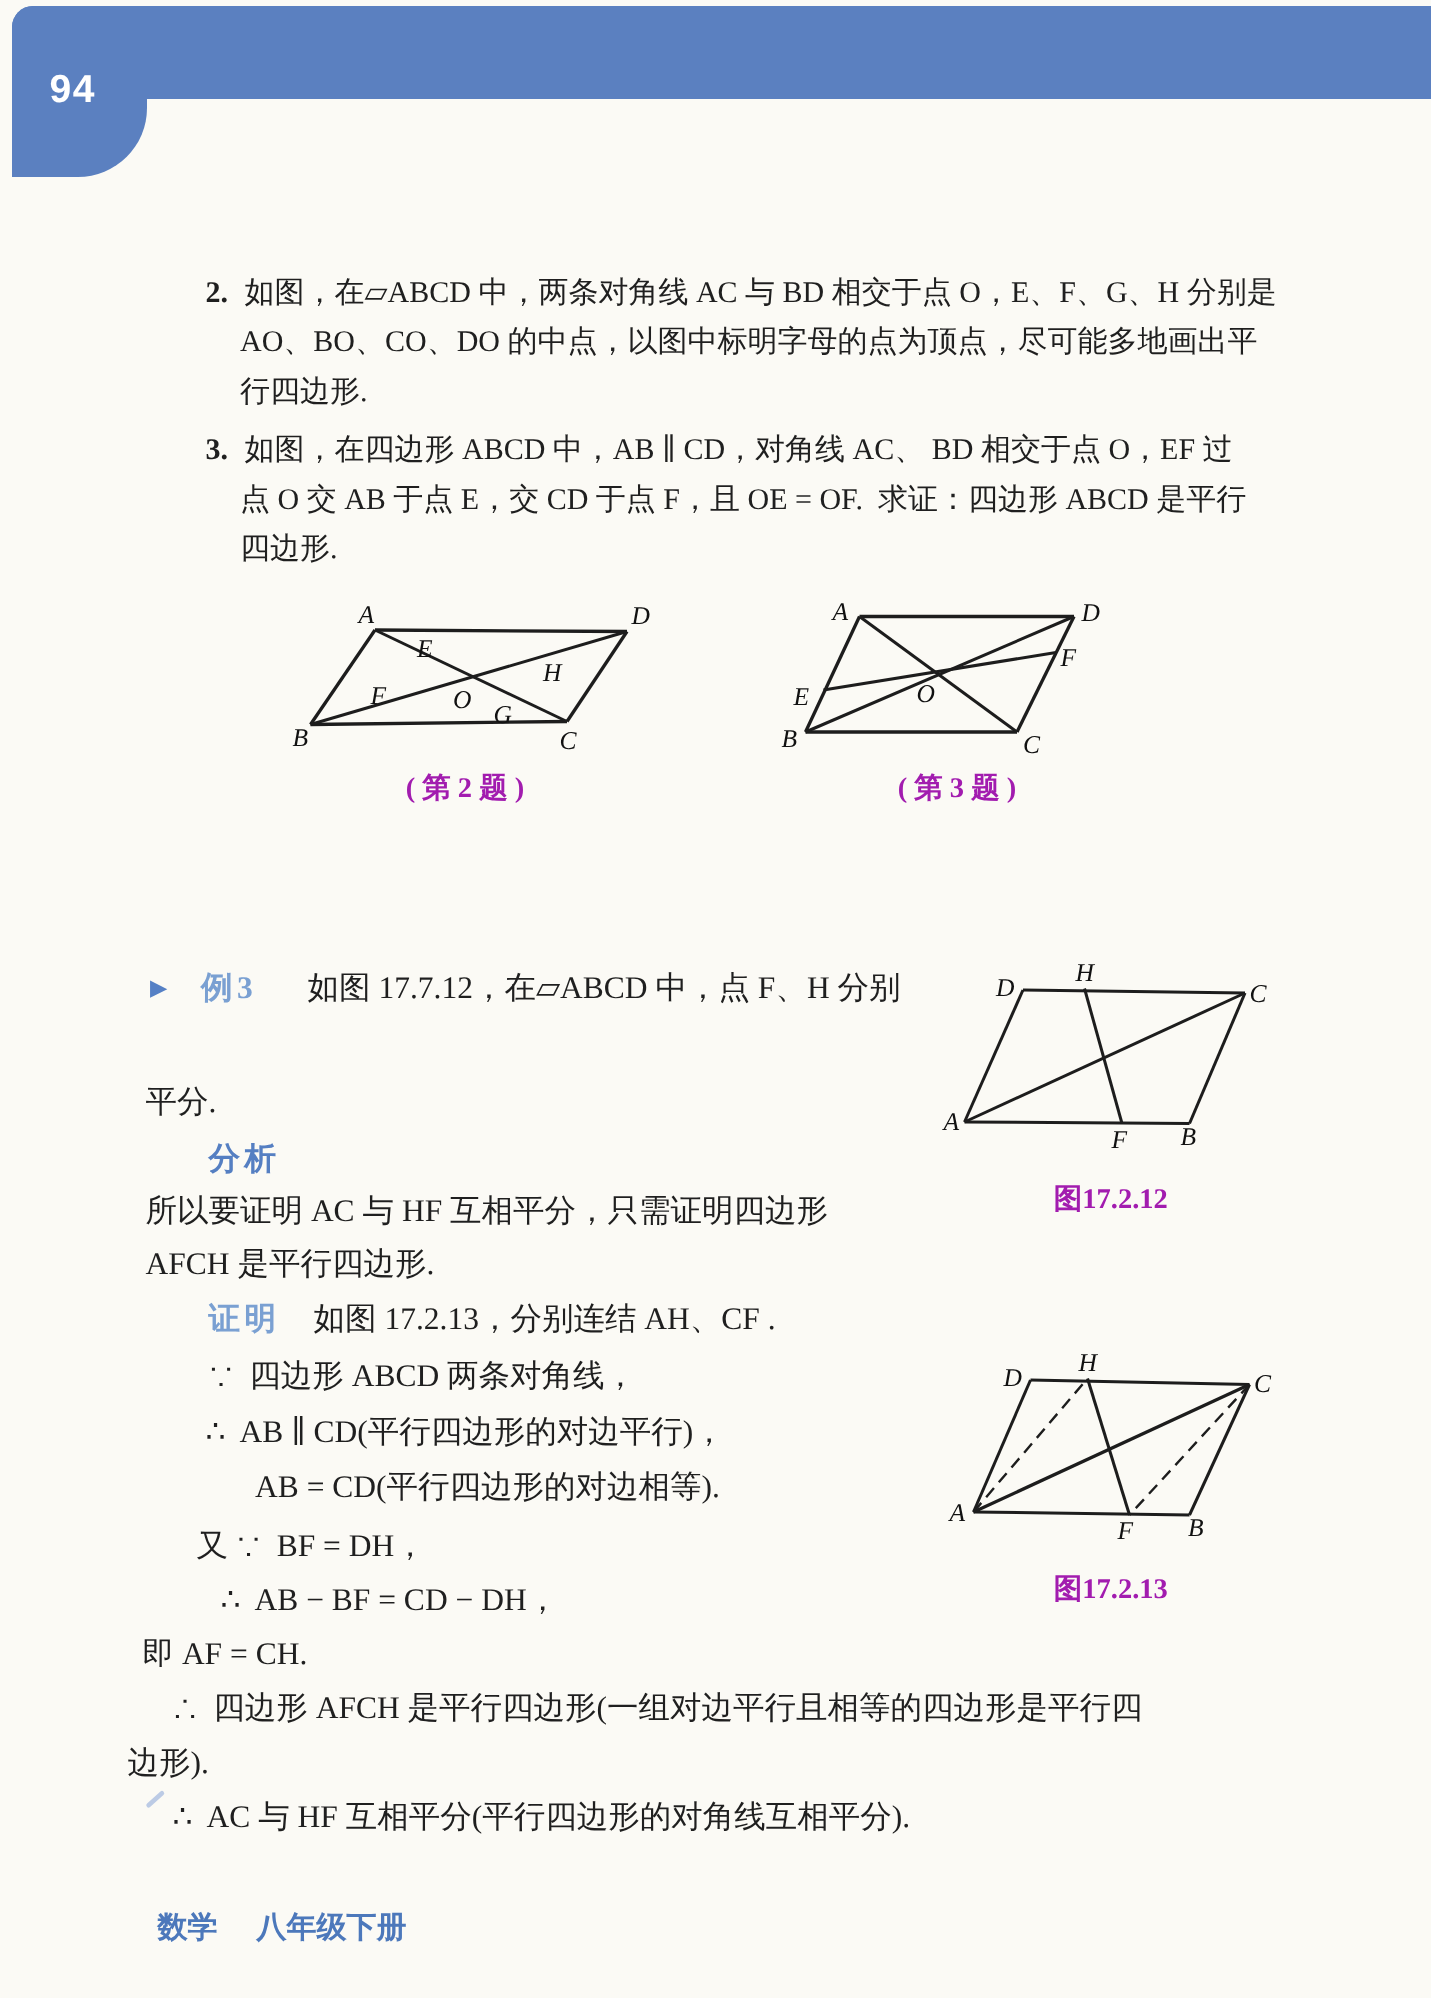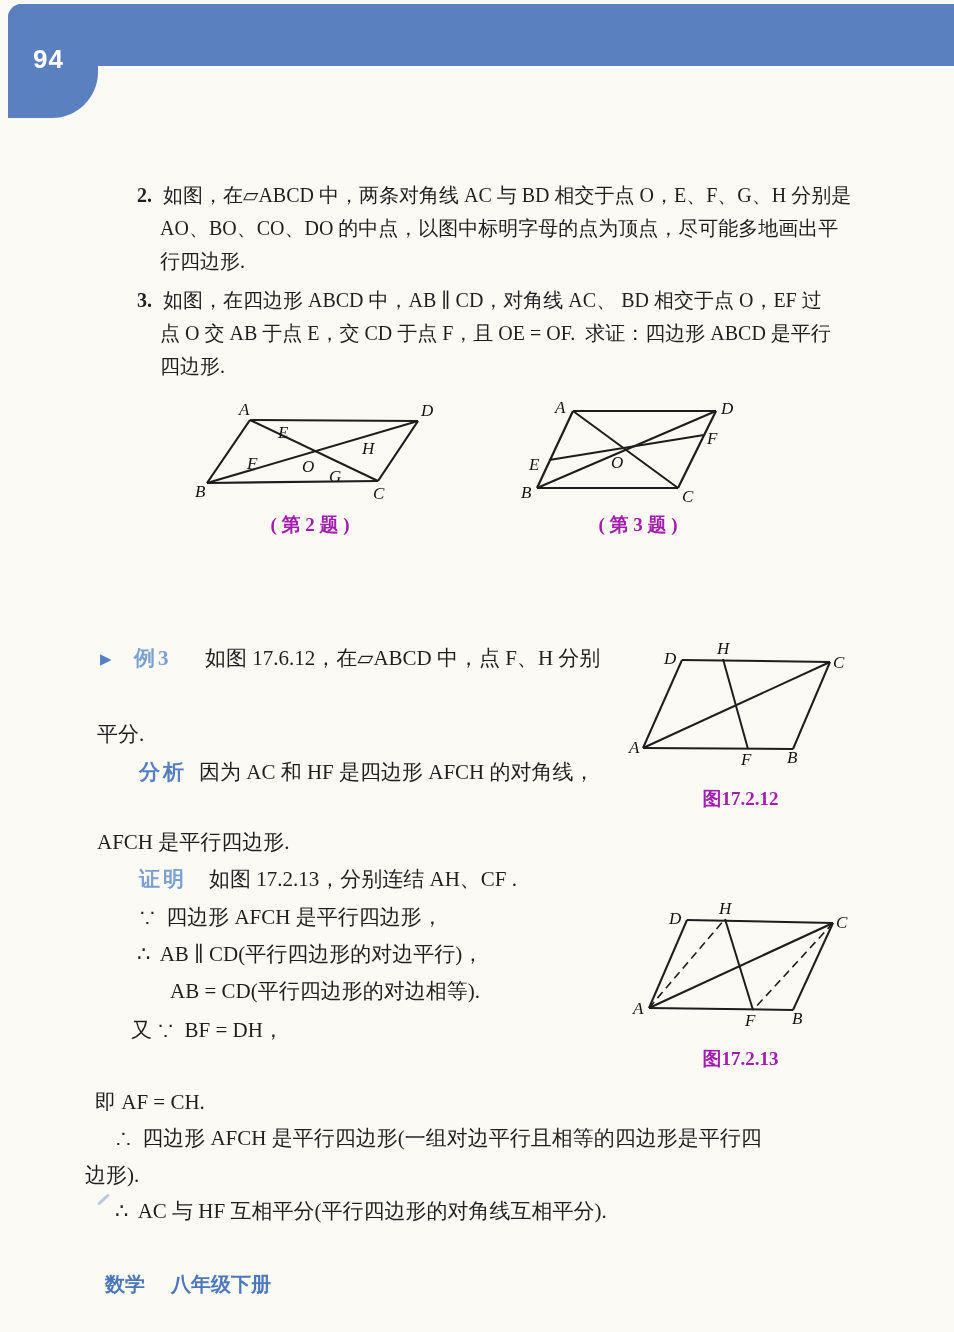--- a/index.html
+++ b/index.html
@@ -87,49 +87,50 @@
     <text x="26" y="100">B</text>
     <text x="187" y="104">C</text>
     <text x="34" y="72">E</text>
     <text x="212" y="46">F</text>
     <text x="116" y="70">O</text>
   </svg>
   <div class="cap" style="left:578px;top:512px;width:120px">( 第 3 题 )</div>
 
   <div class="t marker" style="left:100px;top:650px">▶</div>
   <div class="t ex blue-outline" style="left:134px;top:645px">例3</div>
-  <div class="t ex" style="left:205px;top:645px">如图 17.6.12，在▱ABCD 中，点 F、H 分别</div>
+  <div class="t ex" style="left:205px;top:645px">如图 17.7.12，在▱ABCD 中，点 F、H 分别</div>
   <div class="t ex" style="left:97px;top:721px">平分.</div>
 
   <svg class="fig" style="left:628px;top:640px" width="215" height="130" viewBox="0 0 215 130">
     <line x1="54" y1="20" x2="202" y2="22" stroke-width="2"></line>
     <line x1="15" y1="108" x2="165" y2="109" stroke-width="2"></line>
     <line x1="15" y1="108" x2="54" y2="20" stroke-width="2"></line>
     <line x1="165" y1="109" x2="202" y2="22" stroke-width="2"></line>
     <line x1="15" y1="108" x2="202" y2="22" stroke-width="2"></line>
     <line x1="95" y1="19" x2="120" y2="109" stroke-width="2"></line>
     <text x="36" y="24">D</text>
     <text x="89" y="14">H</text>
     <text x="205" y="28">C</text>
     <text x="1" y="113">A</text>
     <text x="159" y="123">B</text>
     <text x="113" y="125">F</text>
   </svg>
   <div class="cap" style="left:688px;top:786px;width:105px">图17.2.12</div>
 
   <div class="t ex blue-solid" style="left:139px;top:759px">分析</div>
-  <div class="t ex" style="left:199px;top:759px">因为 AC 和 HF 是四边形 AFCH 的对角线，</div>
+  <div class="t ex" style="left:97px;top:794px">所以要证明 AC 与 HF 互相平分，只需证明四边形</div>
   <div class="t ex" style="left:97px;top:829px">AFCH 是平行四边形.</div>
 
   <div class="t ex blue-outline" style="left:139px;top:866px">证明</div>
   <div class="t ex" style="left:209px;top:866px">如图 17.2.13，分别连结 AH、CF .</div>
-  <div class="t ex" style="left:139px;top:904px">∵  四边形 AFCH 是平行四边形，</div>
+  <div class="t ex" style="left:139px;top:904px">∵  四边形 ABCD 两条对角线，</div>
   <div class="t ex" style="left:137px;top:941px">∴  AB ∥ CD(平行四边形的对边平行)，</div>
   <div class="t ex" style="left:170px;top:978px">AB = CD(平行四边形的对边相等).</div>
   <div class="t ex" style="left:131px;top:1017px">又 ∵  BF = DH，</div>
+  <div class="t ex" style="left:147px;top:1053px">∴  AB − BF = CD − DH，</div>
   <div class="t ex" style="left:95px;top:1089px">即 AF = CH.</div>
   <div class="t ex" style="left:115px;top:1125px">∴  四边形 AFCH 是平行四边形(一组对边平行且相等的四边形是平行四</div>
   <div class="t ex" style="left:85px;top:1162px">边形).</div>
   <div class="t ex" style="left:115px;top:1198px">∴  AC 与 HF 互相平分(平行四边形的对角线互相平分).</div>
 
   <svg class="fig" style="left:633px;top:895px" width="215" height="140" viewBox="0 0 215 140">
     <line x1="54" y1="25" x2="200" y2="28" stroke-width="2"></line>
     <line x1="16" y1="113" x2="160" y2="115" stroke-width="2"></line>
     <line x1="16" y1="113" x2="54" y2="25" stroke-width="2"></line>
     <line x1="160" y1="115" x2="200" y2="28" stroke-width="2"></line>

